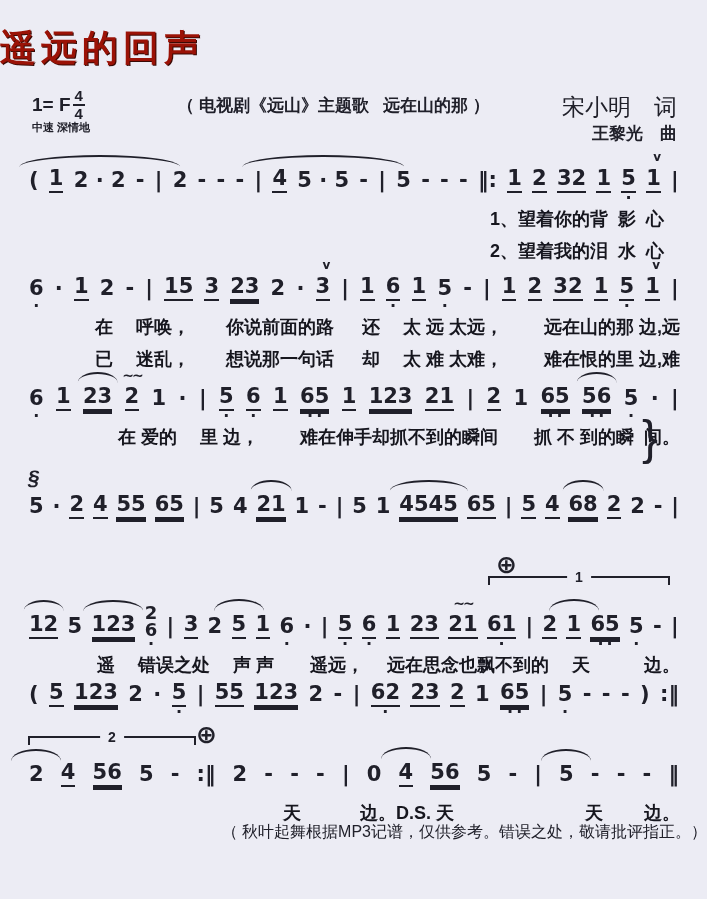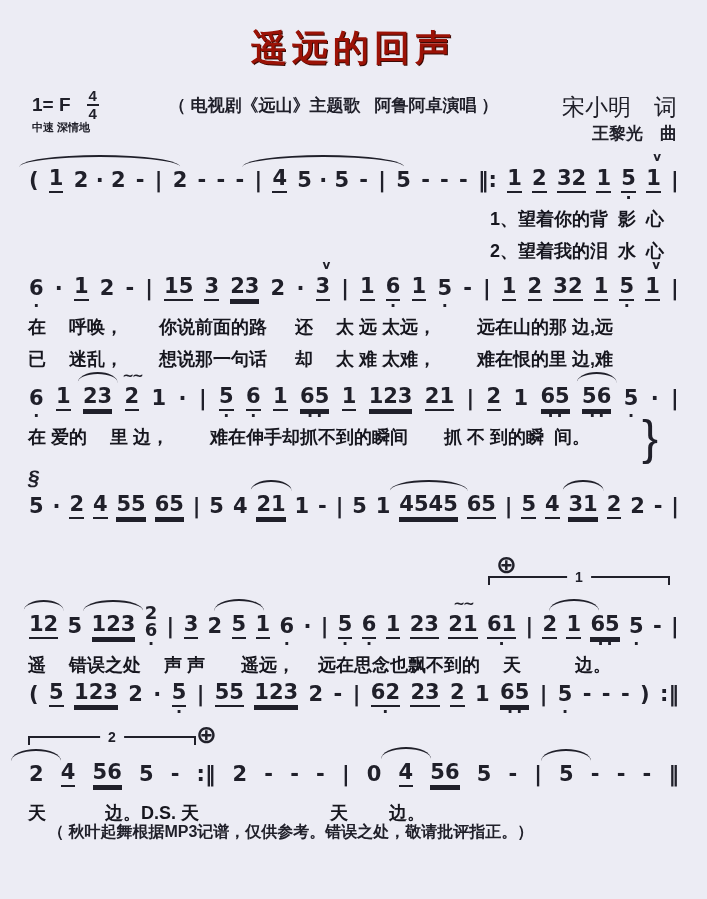--- a/index.html
+++ b/index.html
@@ -1,23 +1,23 @@
 <!DOCTYPE html>
 <html><head>
 <meta charset="utf-8">
 <style>
   html,body{margin:0;padding:0;}
   body{background:#ececf4;}
   .sheet{position:relative;width:707px;height:899px;margin:0;overflow:hidden;
          font-family:"Liberation Sans","DejaVu Sans",sans-serif;color:#20202a;}
   
-  .title{position:absolute;top:24px;left:0;right:0;text-align:center;
+  .title{position:absolute;top:24px;left:0;right:0;text-align:left;
          font-size:36px;font-weight:bold;letter-spacing:5px;color:#9b1206;
          text-shadow:1px 1px 0 #3a0a05;}
-  .keymeter{position:absolute;top:88px;left:32px;font-size:19px;font-weight:bold;display:flex;align-items:center;gap:16px;}
+  .keymeter{position:absolute;top:88px;left:32px;font-size:19px;font-weight:bold;display:flex;align-items:center;gap:2px;}
   .frac{display:inline-flex;flex-direction:column;align-items:center;font-size:15px;line-height:1.05;font-weight:bold;}
   .frac span:first-child{border-bottom:2px solid #20202a;padding:0 2px;}
   .tempo{position:absolute;top:120px;left:32px;font-size:11px;font-weight:bold;}
   .subtitle{position:absolute;top:94px;left:120px;right:160px;text-align:center;font-size:17px;font-weight:bold;white-space:pre;}
   .lyricist{position:absolute;top:92px;right:30px;font-size:23px;font-weight:normal;white-space:pre;}
   .composer{position:absolute;top:122px;right:30px;font-size:17px;font-weight:bold;white-space:pre;}
   
   .system{position:absolute;left:28px;width:652px;}
   .sys1{top:166px}.sys2{top:274px}.sys3{top:384px}.sys4{top:492px}
   .sys5{top:600px}.sys6{top:680px}.sys7{top:760px}
@@ -30,51 +30,51 @@
   .stk{display:inline-flex;flex-direction:column;align-items:center;font-size:18px;line-height:0.95;}
   .above{position:absolute;bottom:100%;left:50%;transform:translateX(-50%);}
   .arc{width:130%;min-width:20px;height:9px;margin-bottom:1px;
        border-top:2.5px solid #20202a;border-radius:50% 50% 0 0 / 100% 100% 0 0;}
   .arc2{width:300%;min-width:34px;height:10px;margin-bottom:1px;
         border-top:2.5px solid #20202a;border-radius:50% 50% 0 0 / 100% 100% 0 0;}
   .vmark{bottom:calc(100% + 1px);left:72%;font-size:12px;font-weight:bold;}
   .mo{bottom:calc(100% + 1px);font-size:14px;letter-spacing:-2px;font-weight:bold;}
   .below{position:absolute;top:calc(100% + 1px);left:50%;transform:translateX(-50%);
          font-size:16px;line-height:0.5;letter-spacing:3px;text-indent:3px;}
-  .lyric{font-size:18px;font-weight:bold;color:#16161e;margin-top:14px;white-space:pre;}
+  .lyric{font-size:18px;font-weight:bold;color:#16161e;margin-top:14px;white-space:pre;text-align:right;}
   .lyric + .lyric{margin-top:8px;}
   .lyric.right{text-align:right;padding-right:16px;}
   
   .volta{position:absolute;border-top:2px solid #20202a;height:9px;}
   .volta::before,.volta::after{content:"";position:absolute;top:-2px;width:2px;height:9px;background:#20202a;}
   .volta::before{left:0}.volta::after{right:0}
   .vlabel{position:absolute;top:-9px;left:50%;transform:translateX(-50%);
           background:#ececf4;padding:0 8px;font-size:14px;font-weight:bold;white-space:pre;}
   .coda{position:absolute;font-size:25px;font-weight:bold;line-height:1;}
   .segno{position:absolute;font-size:21px;font-weight:bold;transform:skewX(-8deg);}
   .brace{position:absolute;font-size:48px;font-weight:400;line-height:1;}
   
-  .footer{position:absolute;top:822px;left:0;right:0;text-align:left;
-          font-size:16px;font-weight:bold;white-space:pre;margin-left:48px;}
+  .footer{position:absolute;top:822px;left:0;right:0;text-align:right;
+          font-size:16px;font-weight:normal;white-space:pre;margin-left:48px;}
 </style>
 </head>
 <body style="background: rgb(236, 236, 244);">
 
 <div class="sheet">
   <div class="title" style="color: rgb(155, 18, 6);">遥远的回声</div>
 
   <div class="keymeter">
     <span>1= F</span>
     <span class="frac">
       <span>4</span>
       <span>4</span>
     </span>
   </div>
   <div class="tempo">中速 深情地</div>
-  <div class="subtitle">（ 电视剧《远山》主题歌   阿鲁阿卓演唱 ）</div>
+  <div class="subtitle">（ 电视剧《远山》主题歌   远在山的那 ）</div>
   <div class="lyricist">宋小明　词</div>
   <div class="composer">王黎光　曲</div>
 
   <div>
       <div class="system sys1">
         <div class="noterow">
           <span class="tok"><span class="txt u0">(</span></span>
           <span class="tok"><span class="txt u1">1</span></span>
           <span class="tok"><span class="above arc2"></span><span class="txt u0">2 · 2</span></span>
           <span class="tok"><span class="txt u0">-</span></span>
@@ -180,21 +180,21 @@
           <span class="tok"><span class="txt u0">1</span></span>
           <span class="tok"><span class="txt u0">-</span></span>
           <span class="tok"><span class="txt u0">|</span></span>
           <span class="tok"><span class="txt u0">5</span></span>
           <span class="tok"><span class="txt u0">1</span></span>
           <span class="tok"><span class="above arc"></span><span class="txt u2">4545</span></span>
           <span class="tok"><span class="txt u1">65</span></span>
           <span class="tok"><span class="txt u0">|</span></span>
           <span class="tok"><span class="txt u1">5</span></span>
           <span class="tok"><span class="txt u1">4</span></span>
-          <span class="tok"><span class="above arc"></span><span class="txt u2">31</span></span>
+          <span class="tok"><span class="above arc"></span><span class="txt u2">68</span></span>
           <span class="tok"><span class="txt u1">2</span></span>
           <span class="tok"><span class="txt u0">2</span></span>
           <span class="tok"><span class="txt u0">-</span></span>
           <span class="tok"><span class="txt u0">|</span></span>
         </div>
       </div>
       <div class="system sys5">
         <span class="coda" style="left: 468px; top: -48px;">⊕</span>
         <div class="volta" style="width: 182px; left: 460px; top: -24px;">
           <span class="vlabel">1</span>

